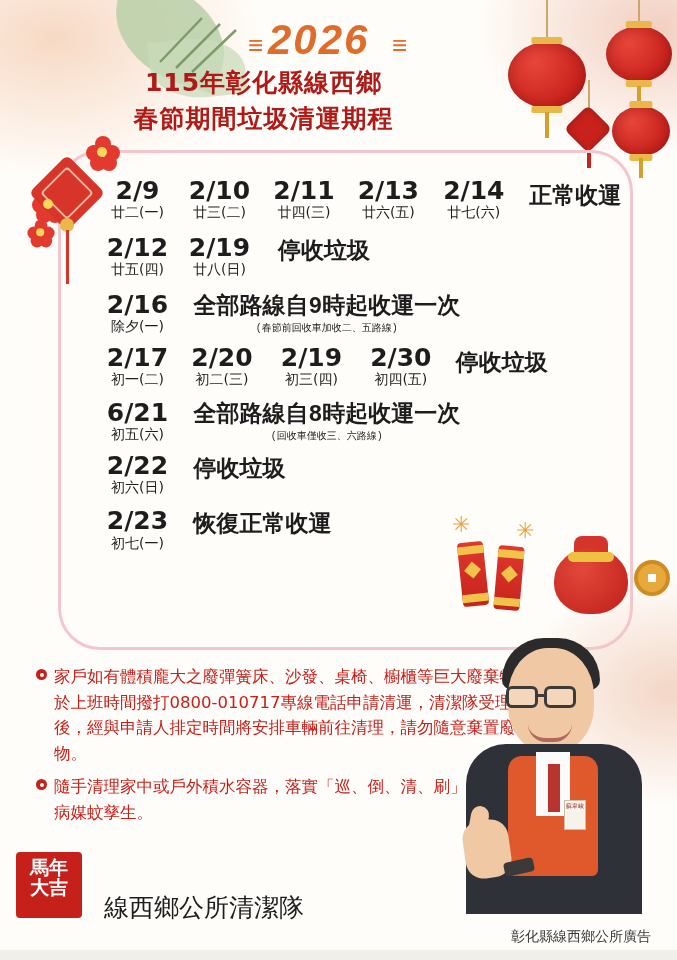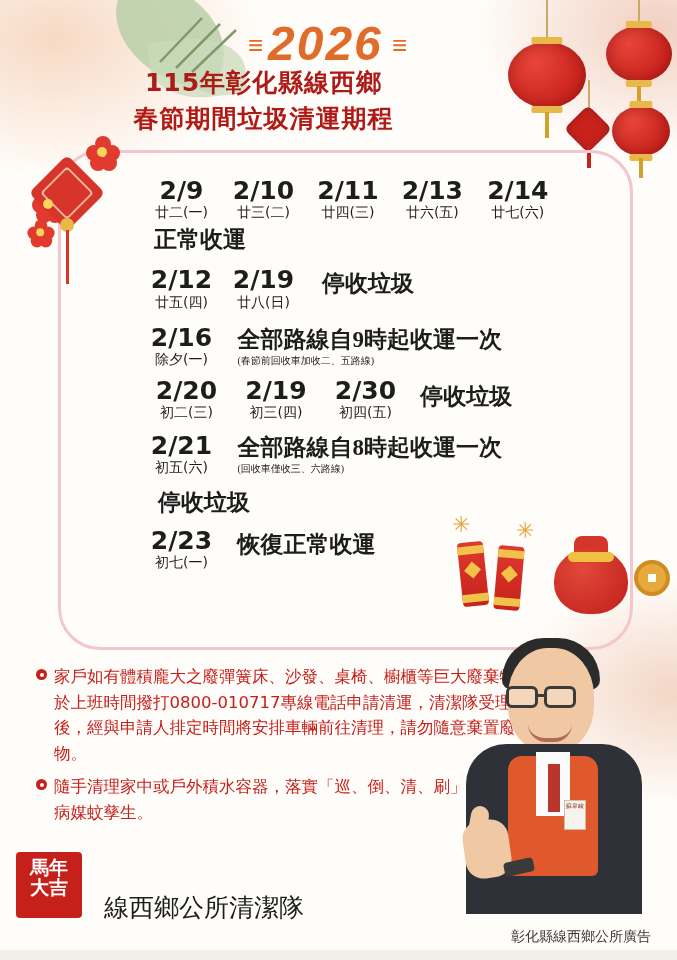--- a/index.html
+++ b/index.html
@@ -83,21 +83,21 @@
     background: #c9221c;
     transform: rotate(45deg);
     border-radius: 6px;
     box-shadow: inset 0 0 8px rgba(0,0,0,.25);
   }
 
   
   .year {
     position: absolute;
     left: 268px; top: 16px;
-    font-size: 48px;
+    font-size: 42px;
     font-weight: bold;
     font-style: italic;
     color: #e06c2c;
     letter-spacing: 2px;
   }
   .year-rays-l, .year-rays-r {
     position: absolute;
     top: 30px;
     color: #e06c2c;
     font-size: 26px;
@@ -177,21 +177,20 @@
 
   
   .schedule {
     position: absolute;
     left: 100px; top: 178px;
     width: 530px;
   }
   .row {
     position: relative;
     margin-bottom: 6px;
-    margin-left: 44px;
   }
   .datecell {
     display: inline-block;
     text-align: center;
     vertical-align: top;
   }
   .dnum {
     font-size: 25px;
     font-weight: bold;
     color: #1d1d1d;
@@ -203,22 +202,23 @@
     color: #1d1d1d;
     line-height: 1.2;
     font-family: "DejaVu Sans", "Liberation Sans", sans-serif;
   }
   .note {
     display: inline-block;
     vertical-align: top;
     font-size: 23px;
     font-weight: bold;
     color: #1d1d1d;
-    font-family: Liberation Serif, serif;
+    font-family: Liberation Mono, monospace;
     line-height: 1.15;
+    text-align: center;
   }
   .note .sub {
     display: block;
     font-size: 10px;
     font-weight: normal;
     margin-top: 2px;
   }
 
   
   .cracker {
@@ -575,47 +575,55 @@
         <div class="dnum">2/16</div>
         <div class="dsub">除夕(一)</div>
       </div>
       <div class="note" style="margin-left:14px; margin-top:2px;">
         <span>全部路線自9時起收運一次</span>
         <span class="sub">(春節前回收車加收二、五路線)</span>
       </div>
     </div>
 
     <div class="row" style="margin-top:10px;">
+      <div class="datecell" style="width:75px">
+        <div class="dnum">2/17</div>
+        <div class="dsub">初一(二)</div>
+      </div>
       <div class="datecell" style="width:85px">
         <div class="dnum">2/20</div>
         <div class="dsub">初二(三)</div>
       </div>
       <div class="datecell" style="width:85px">
         <div class="dnum">2/19</div>
         <div class="dsub">初三(四)</div>
       </div>
       <div class="datecell" style="width:85px">
         <div class="dnum">2/30</div>
         <div class="dsub">初四(五)</div>
       </div>
       <div class="note" style="margin-left:8px; margin-top:6px;">停收垃圾</div>
     </div>
 
     <div class="row" style="margin-top:12px;">
       <div class="datecell" style="width:75px">
-        <div class="dnum">2/21</div>
+        <div class="dnum">6/21</div>
         <div class="dsub">初五(六)</div>
       </div>
       <div class="note" style="margin-left:14px; margin-top:2px;">
         <span>全部路線自8時起收運一次</span>
         <span class="sub">(回收車僅收三、六路線)</span>
       </div>
     </div>
 
     <div class="row" style="margin-top:10px;">
+      <div class="datecell" style="width:75px">
+        <div class="dnum">2/22</div>
+        <div class="dsub">初六(日)</div>
+      </div>
       <div class="note" style="margin-left:14px; margin-top:4px;">停收垃圾</div>
     </div>
 
     <div class="row" style="margin-top:12px;">
       <div class="datecell" style="width:75px">
         <div class="dnum">2/23</div>
         <div class="dsub">初七(一)</div>
       </div>
       <div class="note" style="margin-left:14px; margin-top:4px;">恢復正常收運</div>
     </div>

